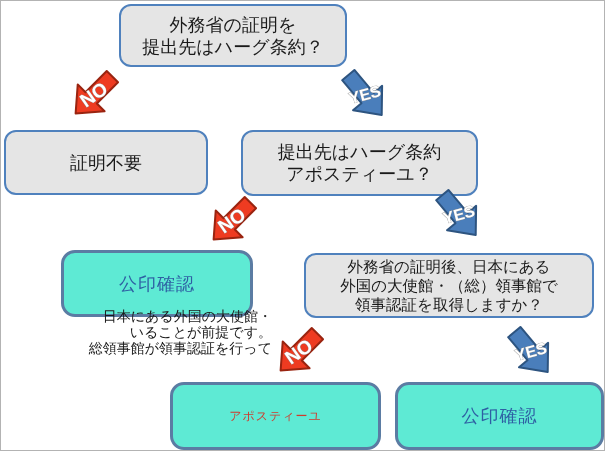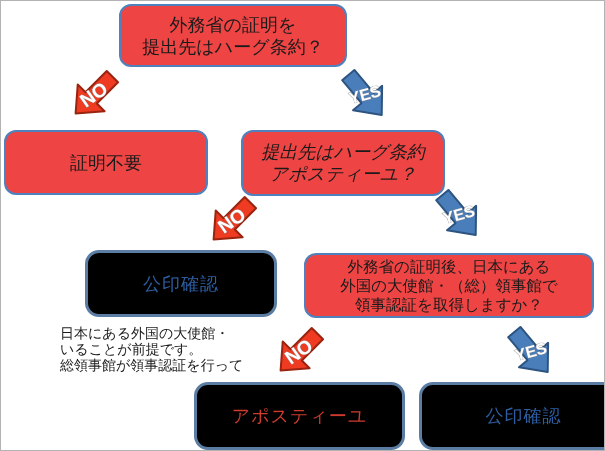--- a/index.html
+++ b/index.html
@@ -8,46 +8,45 @@
     width:605px;height:451px;
     box-sizing:border-box;
     background:#ffffff;
     border:1px solid #b3b3b3;
     font-family:"Liberation Sans","DejaVu Sans",sans-serif;
     overflow:hidden;
   }
   .qbox{
     position:absolute;
     box-sizing:border-box;
-    background:#ef4444;
+    background:#e5e5e5;
     border:2px solid #4f81bd;
     border-radius:12px;
     display:flex;
     flex-direction:column;
     justify-content:center;
     align-items:center;
     text-align:center;
     color:#1a1a1a;
   }
   .fbox{
     position:absolute;
     box-sizing:border-box;
-    background:#000000;
+    background:#5eead4;
     border:3px solid #5b7ca3;
     border-radius:14px;
     display:flex;
     justify-content:center;
     align-items:center;
     text-align:center;
-    margin-left:24px;
   }
   .l18{font-size:18px;line-height:22px;}
   .l16{font-size:15.5px;line-height:19px;}
   .blue-text{color:#2e5fa3;font-size:18px;letter-spacing:1px;}
-  .red-text{color:#cf3b2d;font-size:18px;letter-spacing:1px;}
+  .red-text{color:#cf3b2d;font-size:12px;letter-spacing:1px;}
   .note{
     position:absolute;
     color:#1a1a1a;
     font-size:14px;
     line-height:16px;
     text-align:left;
   }
   .arrow{position:absolute;overflow:visible;}
   .arrow polygon{stroke-linejoin:round;}
   .arrow text{
@@ -83,21 +82,21 @@
     <g transform="rotate(50 32 32)">
       <polygon points="6,24 36,24 36,13 58,32 36,51 36,40 6,40" stroke="#2d5480" stroke-width="2" fill="#4a7ebb"></polygon>
     </g>
     <text class="yes-t" x="32" y="37" transform="rotate(-15 32 32)">YES</text>
   </svg>
 
   <div class="qbox l18" style="left:3px;top:129px;width:204px;height:65px;">
     <div>証明不要</div>
   </div>
 
-  <div class="qbox l18" style="left:240px;top:129px;width:204px;height:66px;font-style:italic;">
+  <div class="qbox l18" style="left:240px;top:129px;width:237px;height:66px;">
     <div>提出先はハーグ条約</div>
     <div>アポスティーユ？</div>
   </div>
 
   <svg class="arrow" style="left:199px;top:188px;" width="64" height="64" viewBox="0 0 64 64">
     <g transform="rotate(135 32 32)">
       <polygon points="6,24 36,24 36,13 58,32 36,51 36,40 6,40" stroke="#9a2410" stroke-width="2" fill="#ee3b21"></polygon>
     </g>
     <text class="no-t" x="32" y="38" transform="rotate(-35 32 32)">NO</text>
   </svg>
@@ -112,21 +111,21 @@
   <div class="fbox blue-text" style="left:60px;top:249px;width:192px;height:67px;">
     <div>公印確認</div>
   </div>
 
   <div class="qbox l16" style="left:303px;top:252px;width:290px;height:65px;">
     <div>外務省の証明後、日本にある</div>
     <div>外国の大使館・（総）領事館で</div>
     <div>領事認証を取得しますか？</div>
   </div>
 
-  <div class="note" style="left:59px;top:324px;width:212px;">
+  <div class="note" style="left:59px;top:307px;width:212px;text-align:right;">
     <div>日本にある外国の大使館・</div>
     <div>いることが前提です。</div>
     <div>総領事館が領事認証を行って</div>
   </div>
 
   <svg class="arrow" style="left:266px;top:319px;" width="64" height="64" viewBox="0 0 64 64">
     <g transform="rotate(135 32 32)">
       <polygon points="6,24 36,24 36,13 58,32 36,51 36,40 6,40" stroke="#9a2410" stroke-width="2" fill="#ee3b21"></polygon>
     </g>
     <text class="no-t" x="32" y="38" transform="rotate(-35 32 32)">NO</text>

